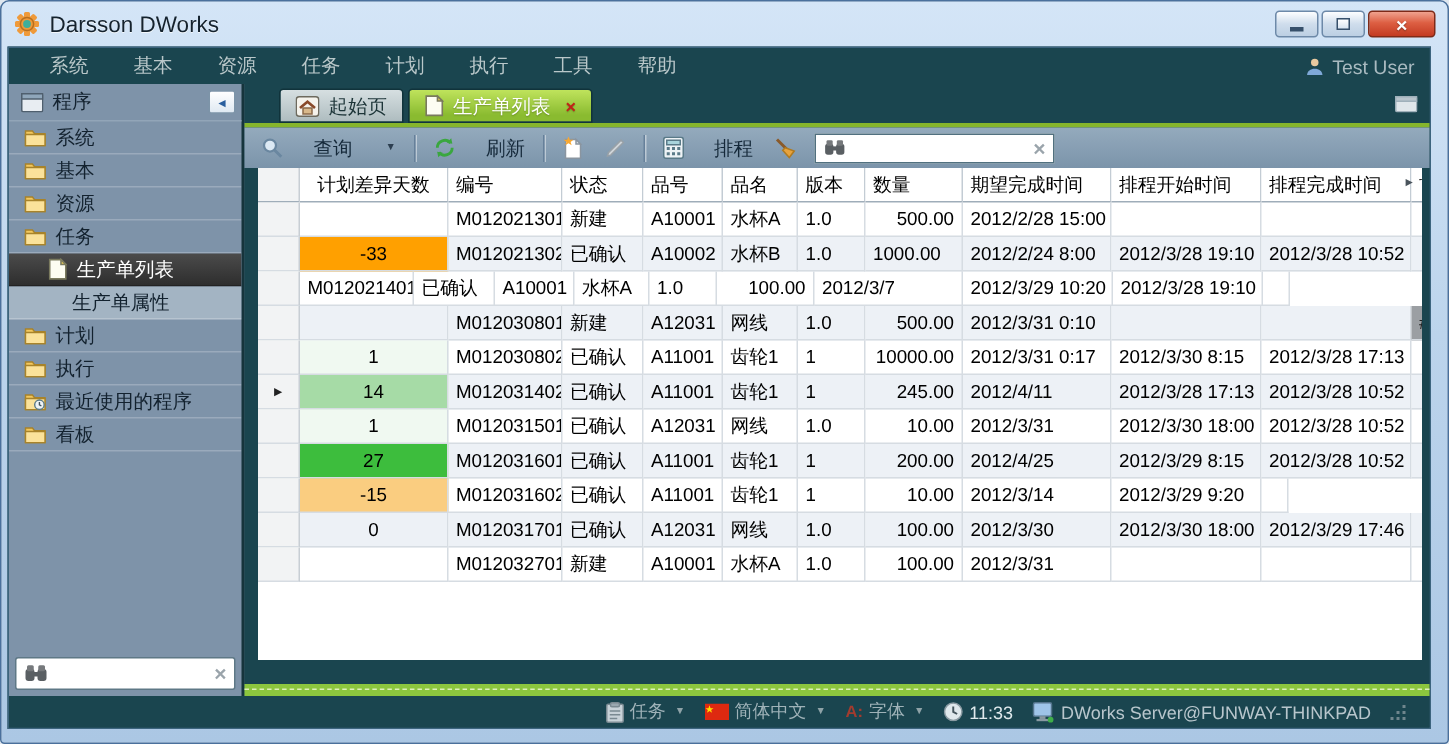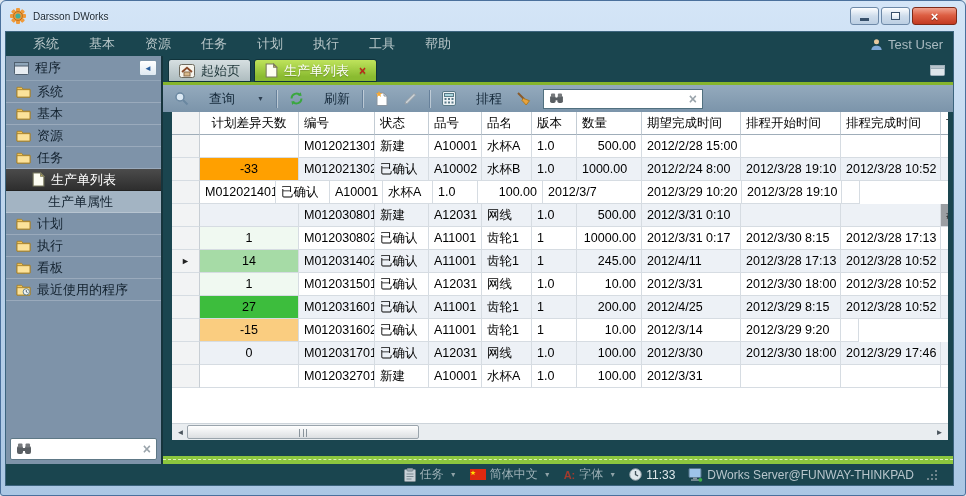--- a/index.html
+++ b/index.html
@@ -3,21 +3,21 @@
 <meta charset="utf-8">
 <style>
   html,body{margin:0;padding:0;background:#dfe7ef;}
   *{box-sizing:border-box;font-family:"Liberation Sans",sans-serif;}
   .window{position:relative;width:966px;height:496px;
     background:linear-gradient(180deg,#d4e5f7 0%,#bcd4ec 45%,#abc7e4 100%);
     border:1px solid #4a709c;border-radius:6px 6px 3px 3px;overflow:hidden;}
   
   .titlebar{height:30px;display:flex;align-items:center;padding:0 8px;}
   .app-icon{width:18px;height:18px;margin-right:6px;flex:0 0 auto;}
-  .title-text{font-size:10px;color:#14222e;text-shadow:0 1px 0 rgba(255,255,255,.7);}
+  .title-text{font-size:15px;color:#14222e;text-shadow:0 1px 0 rgba(255,255,255,.7);}
   .win-btns{margin-left:auto;display:flex;gap:2px;align-items:flex-start;}
   .win-btn{height:18px;border:1px solid #6d89a8;border-radius:3px;display:flex;align-items:center;justify-content:center;
     background:linear-gradient(#fdfeff,#cfddec 50%,#bccfe3);font-size:11px;color:#2c3e50;cursor:default;}
   .win-btn.min,.win-btn.max{width:29px;}
   .win-btn.close{width:45px;background:linear-gradient(#f0a28e,#dd5f43 45%,#c33a22);border-color:#7e2a18;color:#fff;font-weight:bold;font-size:13px;text-shadow:0 1px 1px rgba(0,0,0,.4);}
   .max-glyph{width:9px;height:8px;border:1px solid #37506b;background:linear-gradient(#fff,#d8e4f0);display:inline-block;}
   .min-glyph{width:9px;height:3px;background:#37506b;display:inline-block;margin-top:7px;}
   
   .frame{position:absolute;top:30px;left:4px;right:11px;bottom:9px;display:flex;flex-direction:column;
     border:1px solid #3c647e;background:#1a454f;}
@@ -37,36 +37,36 @@
   .sb-item{height:22px;display:flex;align-items:center;gap:6px;font-size:13px;color:#13222f;
     border-bottom:1px solid rgba(255,255,255,.22);cursor:default;}
   .sb-item .sb-icon{display:flex;align-items:center;}
   .sb-item.selected{background:linear-gradient(#4b4b4b,#2e2e2e);color:#fff;border-bottom-color:#222;}
   .sb-item.sub{background:#a3b4c3;}
   .sb-search{margin:4px;height:22px;background:#fff;border:1px solid #5e7886;border-radius:2px;display:flex;align-items:center;padding:0 5px;gap:5px;flex:0 0 auto;}
   .sb-search input{flex:1;border:none;outline:none;font-size:12px;min-width:0;}
   .clear-x{color:#9aa4ab;font-weight:bold;font-size:14px;line-height:1;}
   
   .content{flex:1;display:flex;flex-direction:column;background:#1a454f;min-width:0;}
-  .tabstrip{height:26px;display:flex;align-items:flex-end;padding-left:5px;position:relative;flex:0 0 auto;}
+  .tabstrip{height:26px;display:flex;align-items:flex-end;padding-left:23px;position:relative;flex:0 0 auto;}
   .tab{height:23px;display:flex;align-items:center;gap:6px;padding:0 10px;font-size:13px;border-radius:3px 3px 0 0;margin-right:3px;border:1px solid #10333b;}
   .tab.inactive{background:linear-gradient(#d6dfe1,#aebcbf);color:#1d3538;}
   .tab.active{background:linear-gradient(#bfe35c,#8abb30 80%);color:#fff;text-shadow:0 1px 1px rgba(0,0,0,.25);}
   .tab-close{color:#c02418;font-weight:bold;font-size:12px;margin-left:4px;}
   .tabs-right{position:absolute;right:8px;top:6px;}
   .accent-line{height:3px;background:#86b52c;flex:0 0 auto;}
   
   .toolbar{height:27px;background:linear-gradient(#94aabd,#7b94aa);display:flex;align-items:center;padding:0 6px;gap:4px;flex:0 0 auto;}
   .tb-btn{display:flex;align-items:center;gap:20px;padding:2px 5px;font-size:13px;color:#15293a;border-radius:2px;}
   .tb-caret{font-size:7px;color:#2c3e50;margin-left:2px;}
   .tb-sep{width:1px;height:18px;background:#66809a;box-shadow:1px 0 0 rgba(255,255,255,.45);margin:0 3px;}
   .tb-search{width:160px;height:20px;background:#fff;border:1px solid #51707f;display:flex;align-items:center;gap:5px;padding:0 5px;margin-left:3px;}
   .tb-search input{flex:1;border:none;outline:none;font-size:12px;min-width:0;}
   
-  .table-wrap{flex:1;margin:0 5px 16px 9px;background:#fef9c3;display:flex;flex-direction:column;min-height:0;overflow:hidden;}
+  .table-wrap{flex:1;margin:0 5px 16px 9px;background:#fef9c3;display:flex;flex-direction:row;min-height:0;overflow:hidden;}
   .table-scroll{flex:1;overflow:hidden;background:#fff;}
   .grid{width:787px;}
   .tr{display:flex;height:23px;}
   .td,.th{flex:0 0 auto;font-size:12.5px;line-height:22px;white-space:nowrap;overflow:hidden;
     border-right:1px solid #d6dce2;border-bottom:1px solid #d6dce2;padding:0 5px;color:#000;}
   .th{background:#fff;border-right:1px solid #c3ccd4;border-bottom:1px solid #9fadb9;}
   .rowhead{background:#f2f3f4;border-right:1px solid #c8ced4;padding:0;text-align:center;font-size:9px;color:#222;}
   .alt .td{background:#edf1f6;}
   .alt .td.rowhead{background:#f2f3f4;}
   
@@ -222,34 +222,34 @@
                   <path d="M1 5h14v8H1z" fill="#fbe29a" stroke="#a8832a"></path>
                 </svg>
               </span>
               <span>执行</span>
             </div>
             <div class="sb-item" style="padding-left: 10px;">
               <span class="sb-icon">
                 <svg width="15" height="13" viewBox="0 0 16 14">
                   <path d="M1 2.5h5l1.5 2H15V13H1z" fill="#f2c75e" stroke="#a8832a"></path>
                   <path d="M1 5h14v8H1z" fill="#fbe29a" stroke="#a8832a"></path>
-                </svg>
-              </span>
-              <span>看板</span>
-            </div>
-            <div class="sb-item" style="padding-left: 10px;">
-              <span class="sb-icon">
-                <svg width="15" height="13" viewBox="0 0 16 14">
-                  <path d="M1 2.5h5l1.5 2H15V13H1z" fill="#f2c75e" stroke="#a8832a"></path>
-                  <path d="M1 5h14v8H1z" fill="#fbe29a" stroke="#a8832a"></path>
                   <circle cx="11" cy="9.5" r="3.4" fill="#eef3f6" stroke="#5a7a88"></circle>
                   <path d="M11 7.6v2l1.4.8" stroke="#44545c" fill="none"></path>
                 </svg>
               </span>
               <span>最近使用的程序</span>
+            </div>
+            <div class="sb-item" style="padding-left: 10px;">
+              <span class="sb-icon">
+                <svg width="15" height="13" viewBox="0 0 16 14">
+                  <path d="M1 2.5h5l1.5 2H15V13H1z" fill="#f2c75e" stroke="#a8832a"></path>
+                  <path d="M1 5h14v8H1z" fill="#fbe29a" stroke="#a8832a"></path>
+                </svg>
+              </span>
+              <span>看板</span>
             </div>
           </div>
         <div class="sb-search">
           <svg width="16" height="12" viewBox="0 0 16 12">
             <rect x="1" y="3" width="6" height="8" rx="2" fill="#5a5f63"></rect>
               <rect x="9" y="3" width="6" height="8" rx="2" fill="#5a5f63"></rect>
             <rect x="6" y="5" width="4" height="3" fill="#5a5f63"></rect>
               <rect x="2" y="0.5" width="4.5" height="4" rx="1" fill="#76797c"></rect>
               <rect x="9.5" y="0.5" width="4.5" height="4" rx="1" fill="#76797c"></rect>
           </svg>

